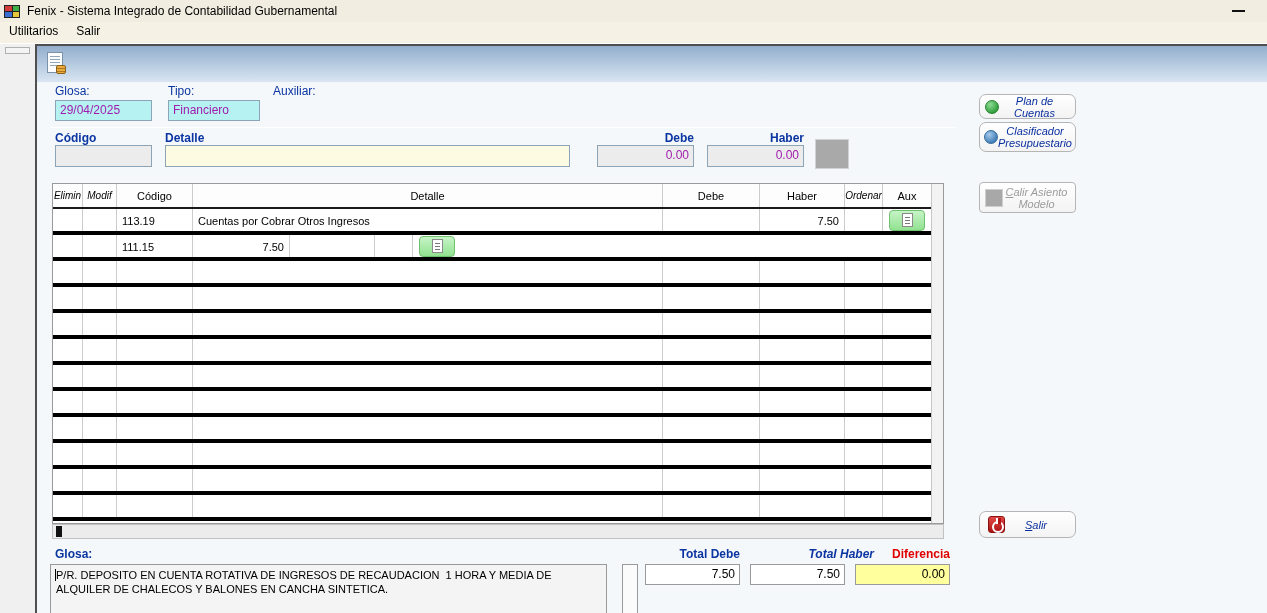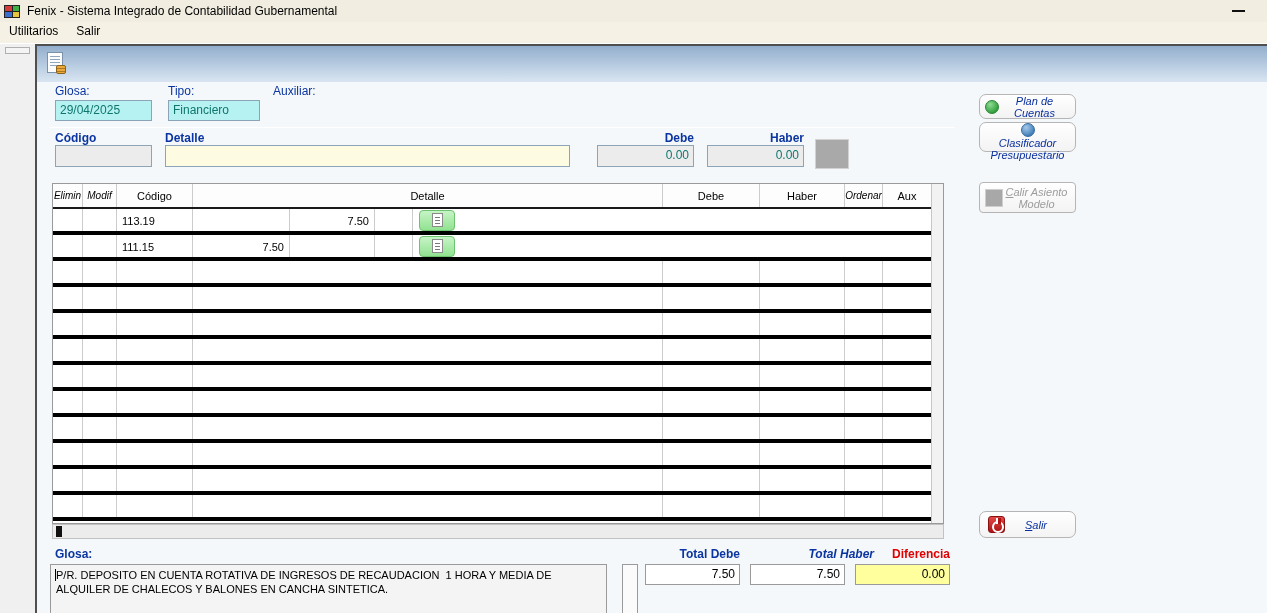--- a/index.html
+++ b/index.html
@@ -30,21 +30,21 @@
                    background:repeating-linear-gradient(to bottom,#8fa7bd 0 1px,transparent 1px 3px); }
   .tbdoc .coins { position:absolute; right:-4px; bottom:-2px; width:10px; height:9px;
                   background:repeating-linear-gradient(to bottom,#ecaa3e 0 2px,#a9781f 2px 3px);
                   border:1px solid #8a621a; border-radius:2px; }
 
   .content { position:absolute; left:37px; top:82px; width:1230px; height:531px; background:#f4f8fb; }
 
   
   .lbl  { position:absolute; font-size:12px; color:#0b35a0; }
   .lblb { position:absolute; font-size:12px; color:#0b35a0; font-weight:bold; }
-  .fld  { position:absolute; font-size:12px; color:#0f766e; border:1px solid #8ba4b8; background:#fff;
+  .fld  { position:absolute; font-size:12px; color:#a21caf; border:1px solid #8ba4b8; background:#fff;
           padding:0 4px; line-height:19px; white-space:pre; overflow:hidden; }
   .cyan   { background:#b5f2f1; }
   .gray   { background:#ececec; }
   .yellowish { background:#fdfbe1; }
   .num-r  { text-align:right; }
   .sep-line { position:absolute; left:50px; top:127px; width:905px; height:1px; background:#9fb3c1; border-bottom:1px solid #fff; }
   .gray-square-btn { position:absolute; left:815px; top:139px; width:34px; height:30px; background:#a9a9a9; border:1px solid #d2d2d2; cursor:pointer; }
 
   
   .tablewrap { position:absolute; left:52px; top:183px; width:892px; height:341px; border:1px solid #9a9a9a; background:#fff; display:flex; }
@@ -154,20 +154,21 @@
           <div class="th c4">Debe</div>
           <div class="th c5">Haber</div>
           <div class="th c6 small">Ordenar</div>
           <div class="th c7">Aux</div>
         </div>
       <div>
           <div class="tr">
             <div class="td c0"></div>
             <div class="td c1"></div>
             <div class="td c2">113.19</div>
+            <div class="td c3">Cuentas por Cobrar Otros Ingresos</div>
             <div class="td c4 num"></div>
             <div class="td c5 num">7.50</div>
             <div class="td c6"></div>
             <div class="td c7 auxcell">
               <div class="auxbtn">
                 <span class="doc"></span>
               </div>
             </div>
           </div>
           <div class="tr">
@@ -288,21 +289,21 @@
     <div class="vscroll"></div>
   </div>
   <div class="hscroll">
     <div class="hthumb"></div>
   </div>
 
   <div class="sidebtn" style="top:94px;height:25px;padding:0 5px;">
     <span class="sphere green"></span>
     <span class="two-line">Plan de Cuentas</span>
   </div>
-  <div class="sidebtn" style="top:122px;height:30px;padding:0 4px;flex-direction:column;">
+  <div class="sidebtn" style="top:122px;height:30px;padding:0 4px;">
     <span class="sphere blue"></span>
     <span class="two-line"><span>Clasificador</span><br><span>Presupuestario</span></span>
   </div>
   <div class="sidebtn" style="top:182px;height:31px;padding:0 5px;border-radius:4px;">
     <span class="graysq"></span>
     <span class="two-line disabled"><span class="u">C</span><span>alir Asiento</span><br><span>Modelo</span></span>
   </div>
   <div class="sidebtn" style="top:511px;height:27px;padding:0 8px;">
     <span class="power"></span>
     <span class="two-line"><span class="u">S</span><span>alir</span></span>

